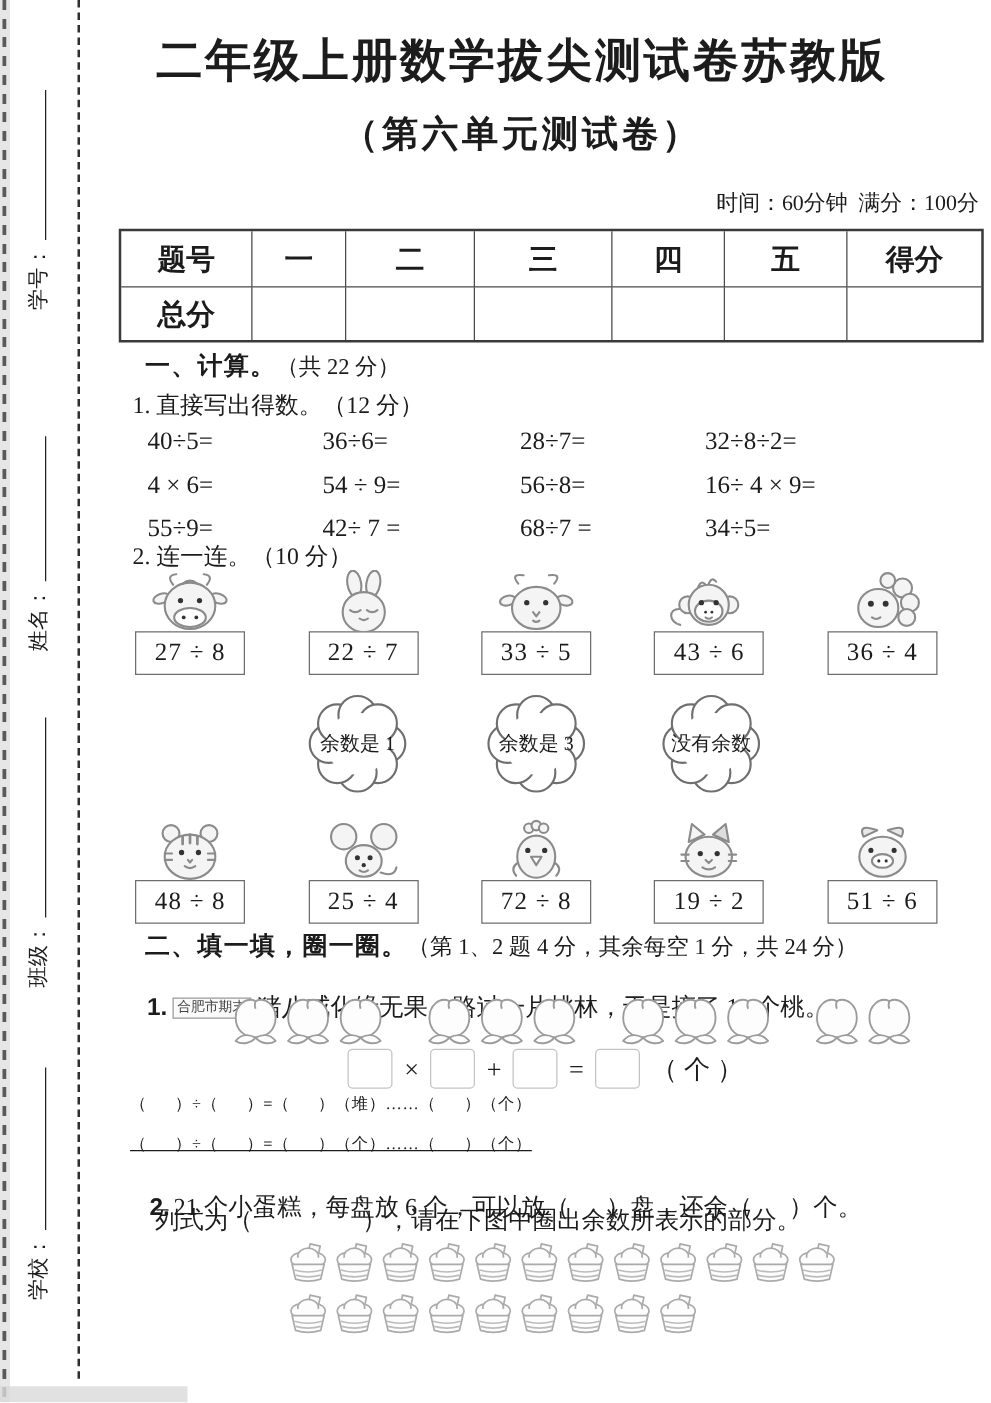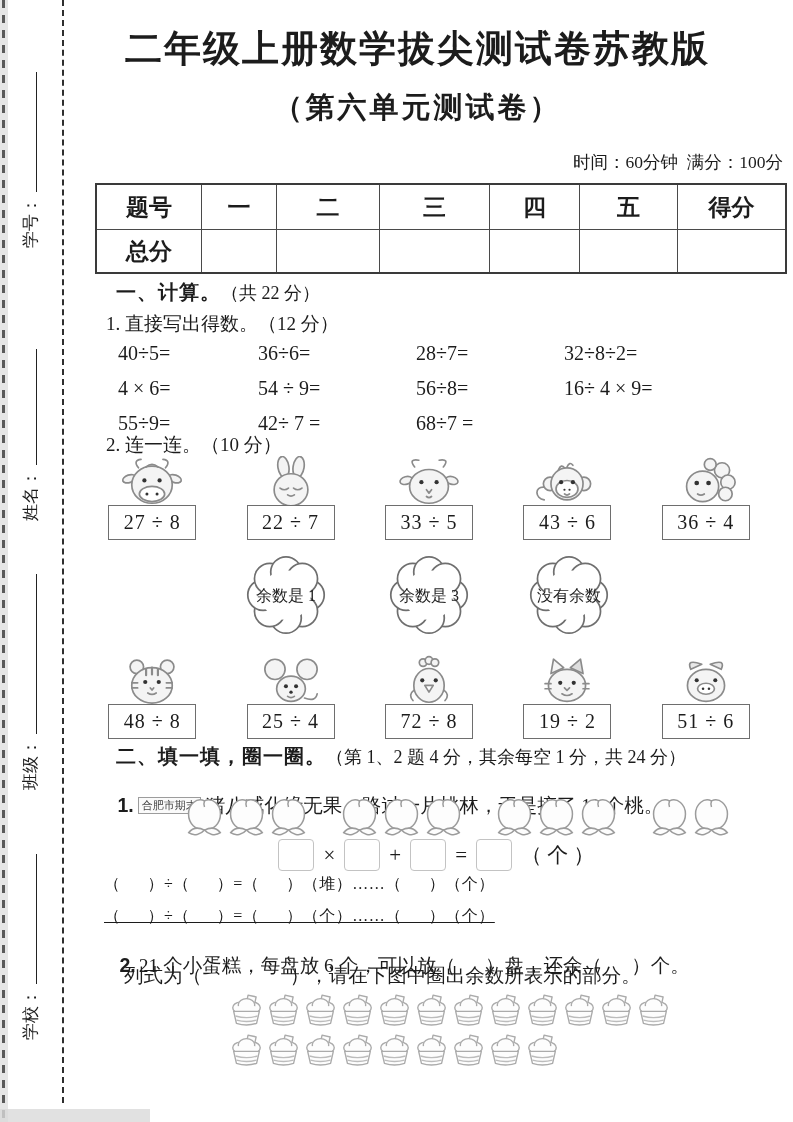--- a/index.html
+++ b/index.html
@@ -79,21 +79,21 @@
     padding:0 3px;margin:0 5px 0 1px;vertical-align:3px;line-height:15px;}
 
   .peaches{position:absolute;top:794px;left:185px;display:flex;gap:32px;}
   .pgroup{display:flex;gap:3px;}
   .peach svg{width:39px;height:42px;}
 
   .equation{position:absolute;top:839px;left:90px;width:693px;display:flex;
     justify-content:center;align-items:center;gap:9px;font-size:21px;}
   .eq-box{width:34px;height:30px;border:1.7px solid #c3c3c3;border-radius:4px;background:#fff;}
 
-  .blank-line{position:absolute;left:104px;font-size:16px;white-space:pre;letter-spacing:.5px;}
+  .blank-line{position:absolute;left:104px;font-size:13px;white-space:pre;letter-spacing:.5px;}
   .l2{top:874px;}
   .l3{top:906px;text-decoration:underline;}
 
   .cupcakes{position:absolute;top:994px;left:228px;}
   .crow{display:flex;margin-bottom:3px;}
   .cupcake svg{width:37px;height:33px;}
 </style>
 </head>
 <body>
 
@@ -150,20 +150,21 @@
       <div class="prob">36÷6=</div>
       <div class="prob">28÷7=</div>
       <div class="prob">32÷8÷2=</div>
       <div class="prob">4 × 6=</div>
       <div class="prob">54 ÷ 9=</div>
       <div class="prob">56÷8=</div>
       <div class="prob">16÷ 4 × 9=</div>
       <div class="prob">55÷9=</div>
       <div class="prob">42÷ 7 =</div>
       <div class="prob">68÷7 =</div>
+      <div class="prob">34÷5=</div>
     </div>
   <div class="q-title q2t">2. 连一连。（10 分）</div>
 
   <div class="animal-row top">
       <div class="animal-unit">
      <div class="asvg">
           <svg viewBox="0 0 80 64">
             <g fill="#f4f4f4" stroke="#8b8b8b" stroke-width="2" stroke-linecap="round" stroke-linejoin="round">
               <path d="M24,14 Q17,5 27,4" fill="none"></path>
               <path d="M56,14 Q63,5 53,4" fill="none"></path>

